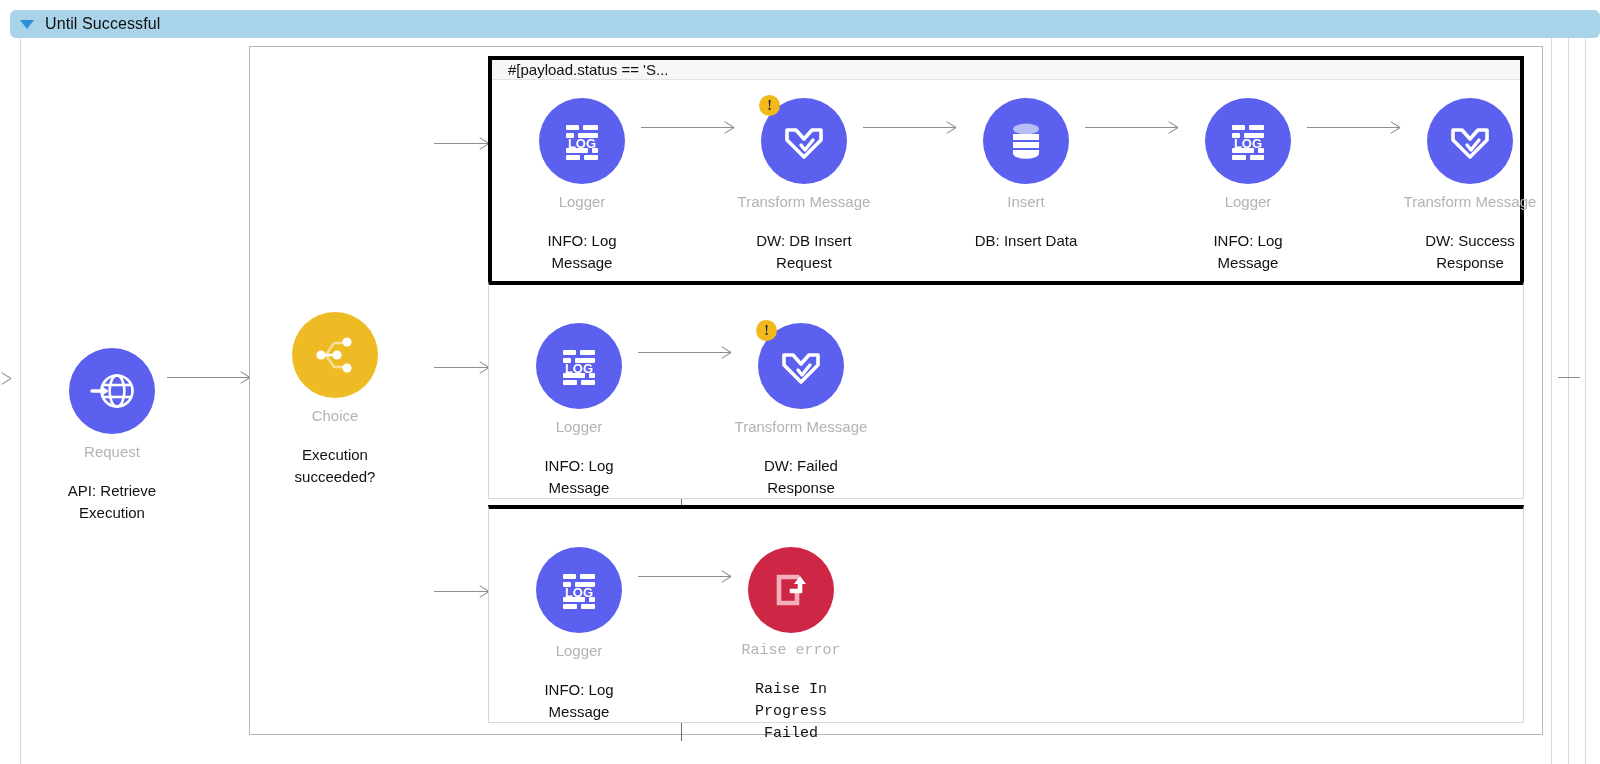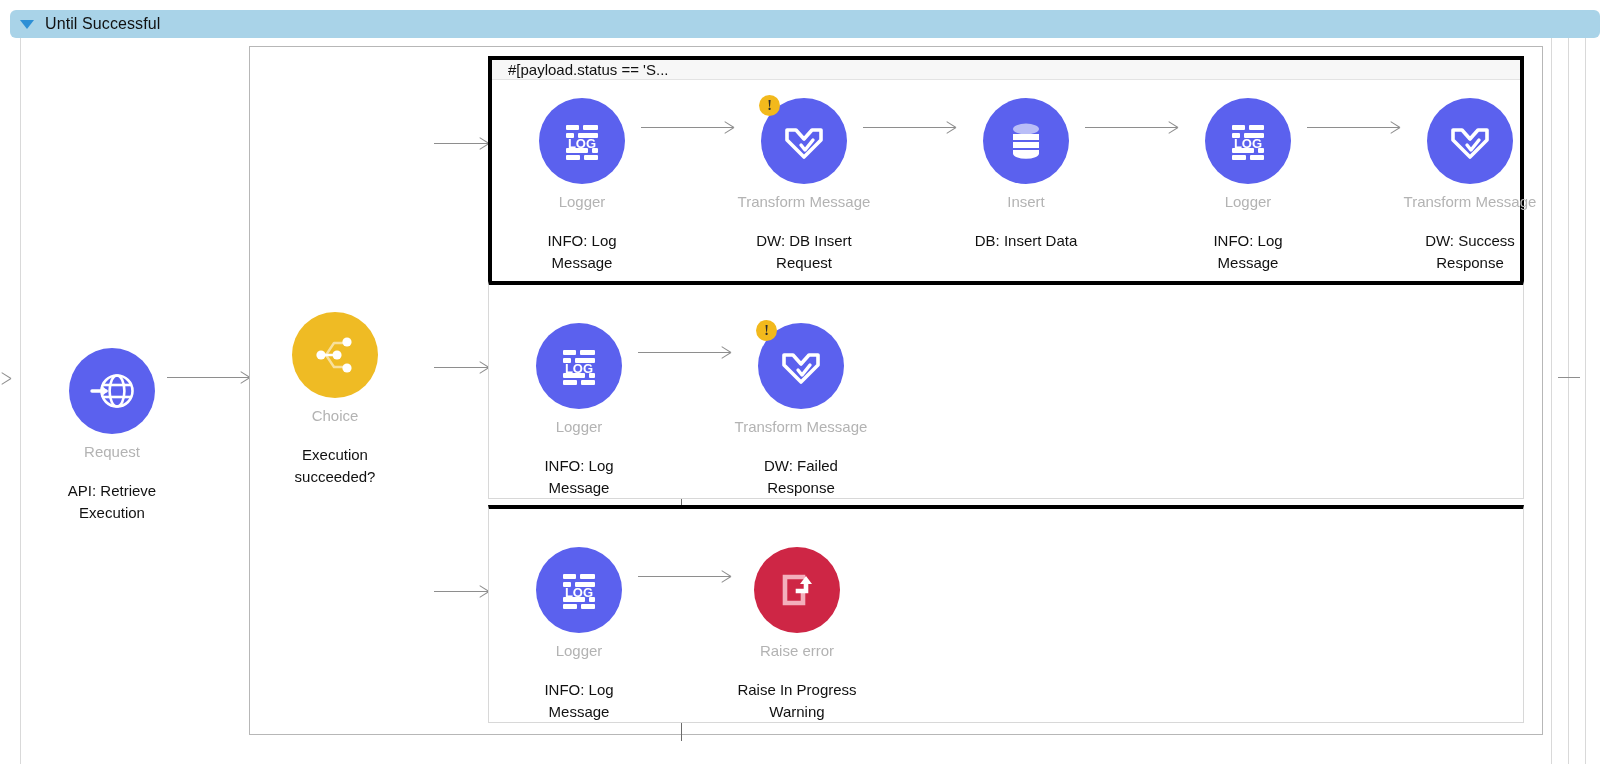--- a/index.html
+++ b/index.html
@@ -449,29 +449,29 @@
       <div class="label">
         <span>INFO: Log</span><br>
         <span>Message</span>
       </div>
     </div>
     <div class="arrow" style="left:149px; top:62px; width:92px;">
       <div class="ln"></div>
         <div class="hd"></div>
     </div>
 
-    <div class="node" style="left:233px; top:38px;">
+    <div class="node" style="left:227px; top:38px;font-family:Liberation Mono, monospace;">
       <div class="circle crimson">
         <svg class="glyph" width="50" height="50" viewBox="0 0 50 50">
           <path d="M31 12 H13 V38 H31 V30" fill="none" stroke="#f3afbc" stroke-width="4.6" stroke-linecap="square"></path>
           <path d="M26 26 L34 26 L34 17" fill="none" stroke="#ffffff" stroke-width="4.6" stroke-linecap="square"></path>
           <path d="M34 11 L40 19 L28 19 Z" fill="#ffffff"></path>
         </svg>
       </div>
       <div class="type">Raise error</div>
       <div class="label">
         <span>Raise In Progress</span><br>
-        <span>Warning</span>
+        <span>Failed</span>
       </div>
     </div>
   </div>
 
 </div>
 
 </body></html>

